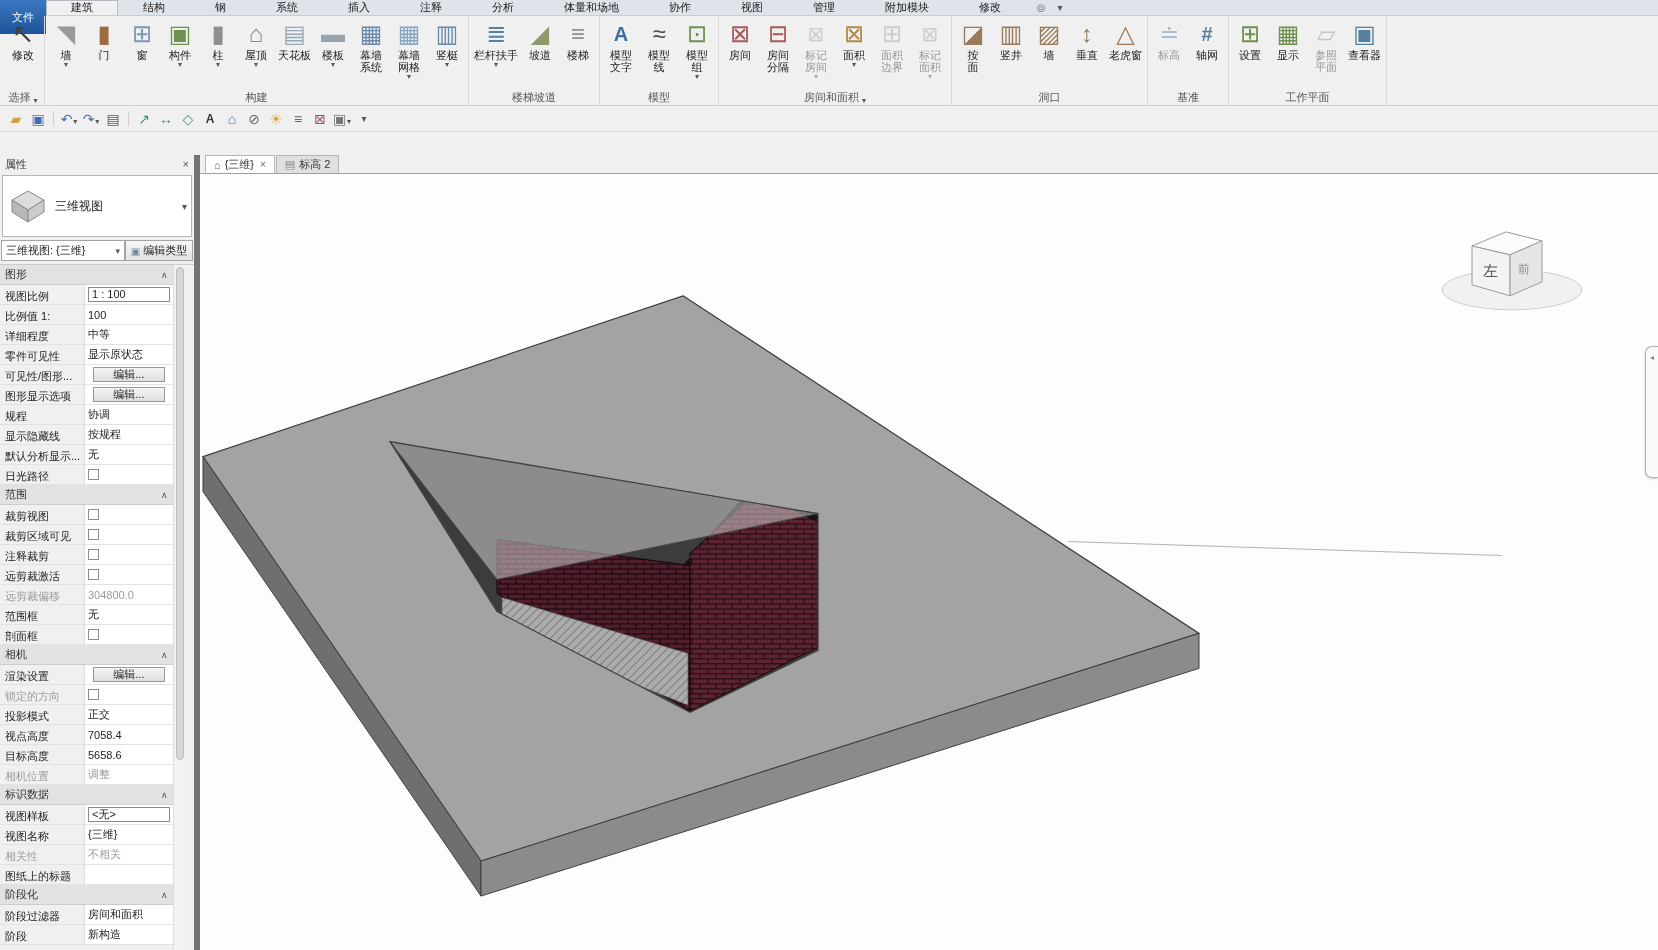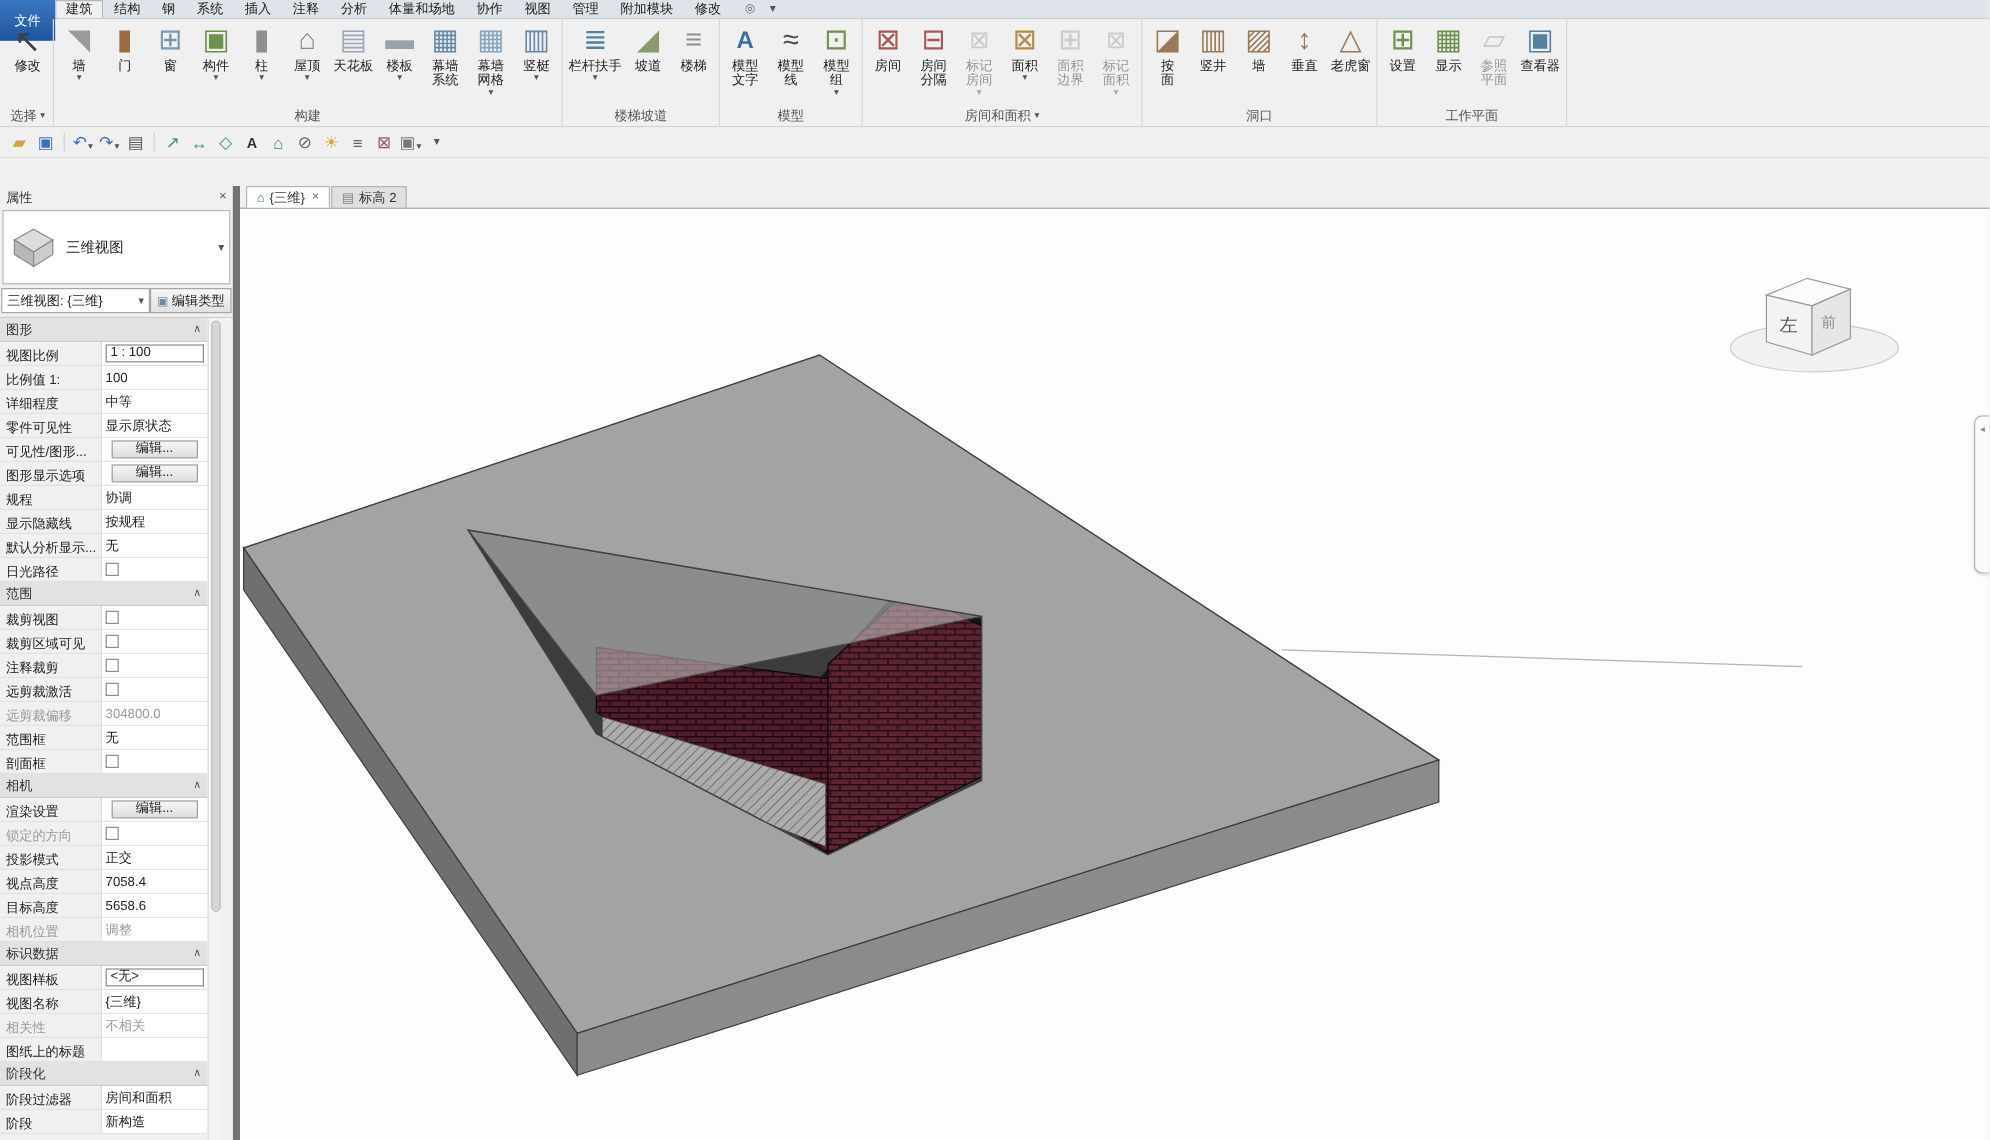--- a/index.html
+++ b/index.html
@@ -3,39 +3,39 @@
 <meta charset="utf-8">
 <style>
 *{margin:0;padding:0;box-sizing:border-box}
 html,body{width:1658px;height:950px;overflow:hidden;background:#f0f0f0;
   font-family:"Liberation Sans","DejaVu Sans",sans-serif;font-size:12px;color:#222}
 .app{position:relative;width:1658px;height:950px;background:#f0f0f0}
 
 
 .menubar{height:16px;background:#dfe3ea;display:flex;align-items:stretch;font-size:11px;border-bottom:1px solid #c9cdd5}
 .file-tab{background:linear-gradient(#3a77c2,#1e5599);color:#fff;padding:17px 12px;display:flex;align-items:center;font-size:11px}
-.mtab{padding:0 9px;display:flex;align-items:center;color:#222;white-space:nowrap}
+.mtab{padding:0 25px;display:flex;align-items:center;color:#222;white-space:nowrap}
 .mtab.active{background:#f0f0f0;box-shadow:inset 1px 0 0 #b5b9c0,inset -1px 0 0 #b5b9c0,inset 0 1px 0 #b5b9c0}
 .menubar-right{margin-left:8px;display:flex;align-items:center;gap:5px;color:#555}
 .mico{width:14px;height:14px;display:flex;align-items:center;justify-content:center;font-size:10px}
 .m-user::before{content:"◎";color:#5a6a7a}
 .m-options-caret::before{content:"▾";color:#555}
 
 
 .ribbon{height:90px;background:#f0f0f0;display:flex;border-bottom:1px solid #d2d2d2;padding-left:2px}
 .rgroup{display:flex;flex-direction:column;border-right:1px solid #d8d8d8;padding:0 2px}
 .rbuttons{flex:1;display:flex;align-items:stretch}
 .rbtn{min-width:38px;padding:3px 3px 0 3px;display:flex;flex-direction:column;align-items:center;gap:0;
   font-size:11px;line-height:12px;text-align:center;white-space:pre-line;cursor:default}
 .rbtn.disabled{opacity:.45}
 .ric{height:30px;display:flex;align-items:center;justify-content:center;font-size:24px;line-height:1}
 .rlbl{color:#222}
 .rcaret{display:block;font-size:8px;line-height:7px;color:#555}
 .rcaret::before{content:"▾"}
-.rgroup-label{height:16px;font-size:11px;color:#555;display:flex;align-items:flex-start;justify-content:center;gap:3px}
+.rgroup-label{height:16px;font-size:11px;color:#555;display:flex;align-items:flex-end;justify-content:center;gap:3px}
 .glcaret::before{content:"▾";font-size:8px;color:#555}
 
 .ic-modify-arrow::before{content:"↖";color:#3f3f3f;font-size:27px}
 .ic-wall::before{content:"◥";color:#9a9a9a}
 .ic-door::before{content:"▮";color:#9c6b3f}
 .ic-window::before{content:"⊞";color:#7d98b5}
 .ic-component::before{content:"▣";color:#6f9150}
 .ic-column::before{content:"▮";color:#8f8f8f}
 .ic-roof::before{content:"⌂";color:#7d8f9b}
 .ic-ceiling::before{content:"▤";color:#9aa8b8}
@@ -248,20 +248,29 @@
             <div class="rbtn"><span class="ric ic-wall-opening"></span><span class="rlbl">墙</span></div>
             <div class="rbtn"><span class="ric ic-vertical-opening"></span><span class="rlbl">垂直</span></div>
             <div class="rbtn"><span class="ric ic-dormer"></span><span class="rlbl">老虎窗</span></div>
           </div>
           <div class="rgroup-label">
             <span>洞口</span>
           </div>
         </div>
         <div class="rgroup">
           <div class="rbuttons">
+            <div class="rbtn disabled"><span class="ric ic-level"></span><span class="rlbl">标高</span></div>
+            <div class="rbtn"><span class="ric ic-grid"></span><span class="rlbl">轴网</span></div>
+          </div>
+          <div class="rgroup-label">
+            <span>基准</span>
+          </div>
+        </div>
+        <div class="rgroup">
+          <div class="rbuttons">
             <div class="rbtn"><span class="ric ic-set-workplane"></span><span class="rlbl">设置</span></div>
             <div class="rbtn"><span class="ric ic-show-workplane"></span><span class="rlbl">显示</span></div>
             <div class="rbtn disabled"><span class="ric ic-ref-plane"></span><span class="rlbl">参照
 平面</span></div>
             <div class="rbtn"><span class="ric ic-viewer"></span><span class="rlbl">查看器</span></div>
           </div>
           <div class="rgroup-label">
             <span>工作平面</span>
           </div>
         </div>

